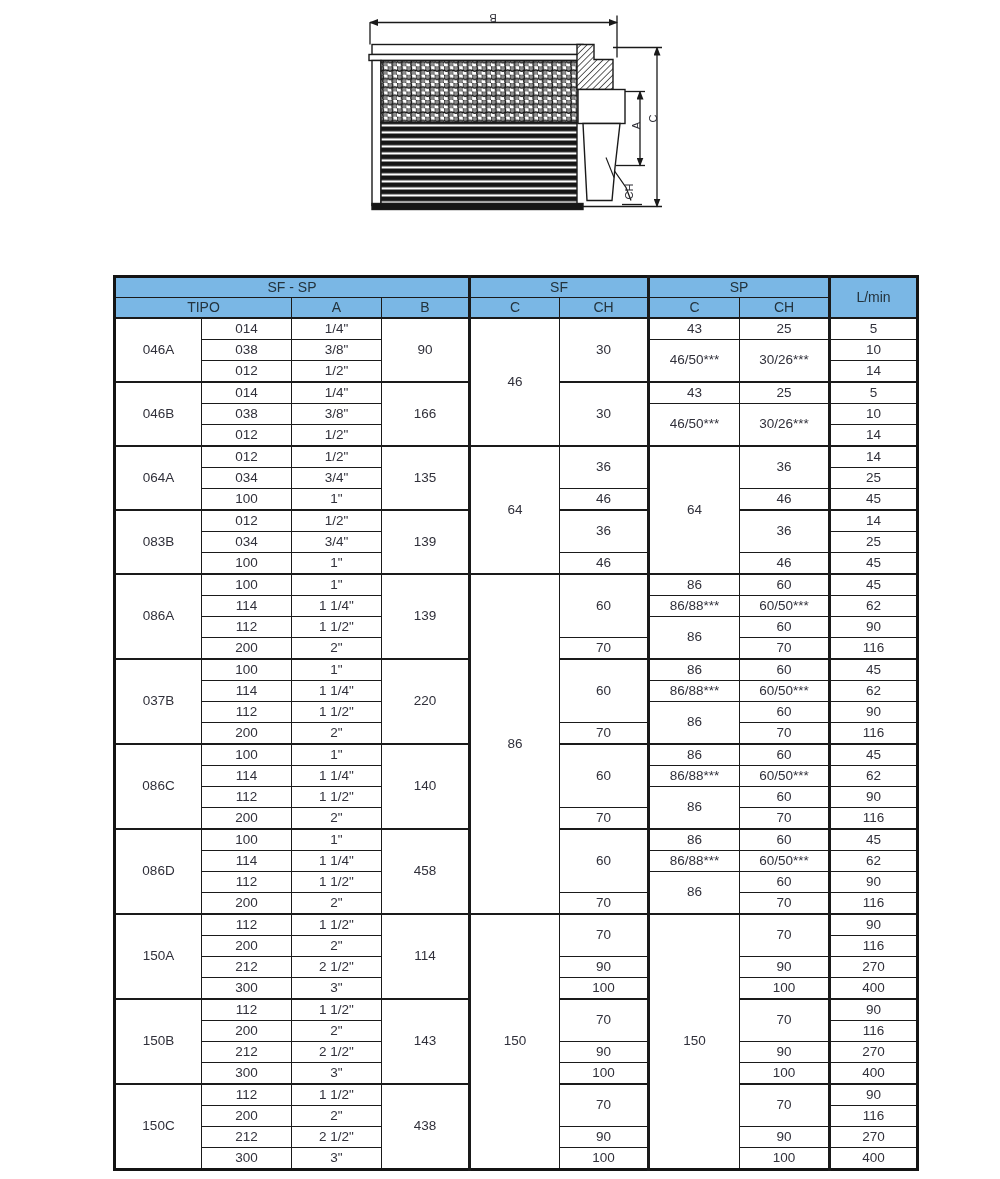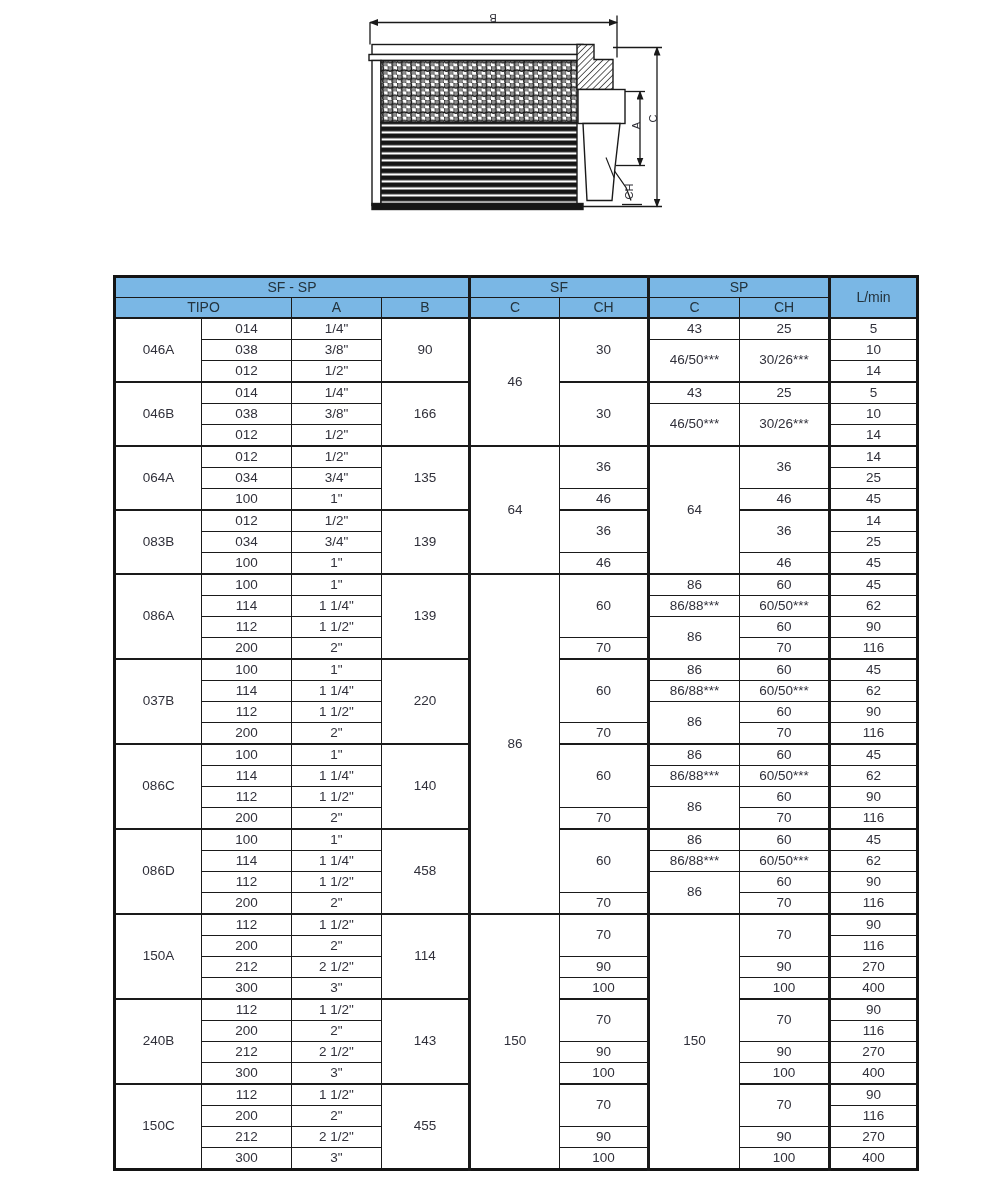--- a/index.html
+++ b/index.html
@@ -385,21 +385,21 @@
           <td class="gl">270</td>
         </tr>
         <tr>
           <td>300</td>
           <td>3"</td>
           <td>100</td>
           <td>100</td>
           <td class="gl">400</td>
         </tr>
         <tr class="block-start">
-          <td rowspan="4">240B</td>
+          <td rowspan="4">150B</td>
           <td>112</td>
           <td>1 1/2"</td>
           <td rowspan="4">143</td>
           <td rowspan="2">70</td>
           <td rowspan="2">70</td>
           <td class="gl">90</td>
         </tr>
         <tr>
           <td>200</td>
           <td>2"</td>
@@ -416,21 +416,21 @@
           <td>300</td>
           <td>3"</td>
           <td>100</td>
           <td>100</td>
           <td class="gl">400</td>
         </tr>
         <tr class="block-start">
           <td rowspan="4">150C</td>
           <td>112</td>
           <td>1 1/2"</td>
-          <td rowspan="4">455</td>
+          <td rowspan="4">438</td>
           <td rowspan="2">70</td>
           <td rowspan="2">70</td>
           <td class="gl">90</td>
         </tr>
         <tr>
           <td>200</td>
           <td>2"</td>
           <td class="gl">116</td>
         </tr>
         <tr>

